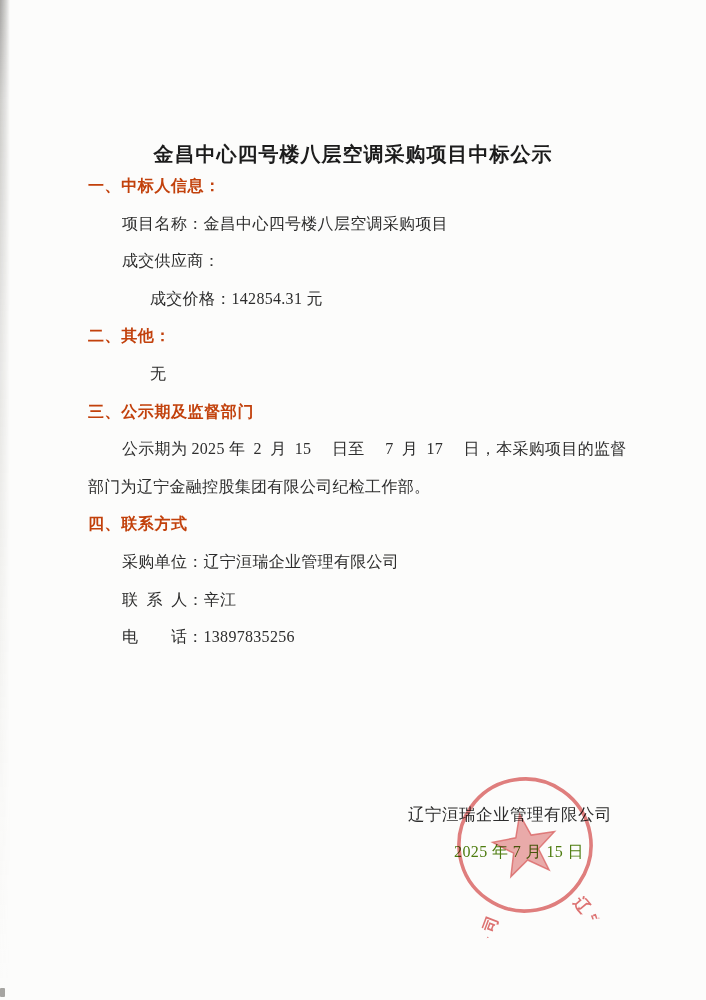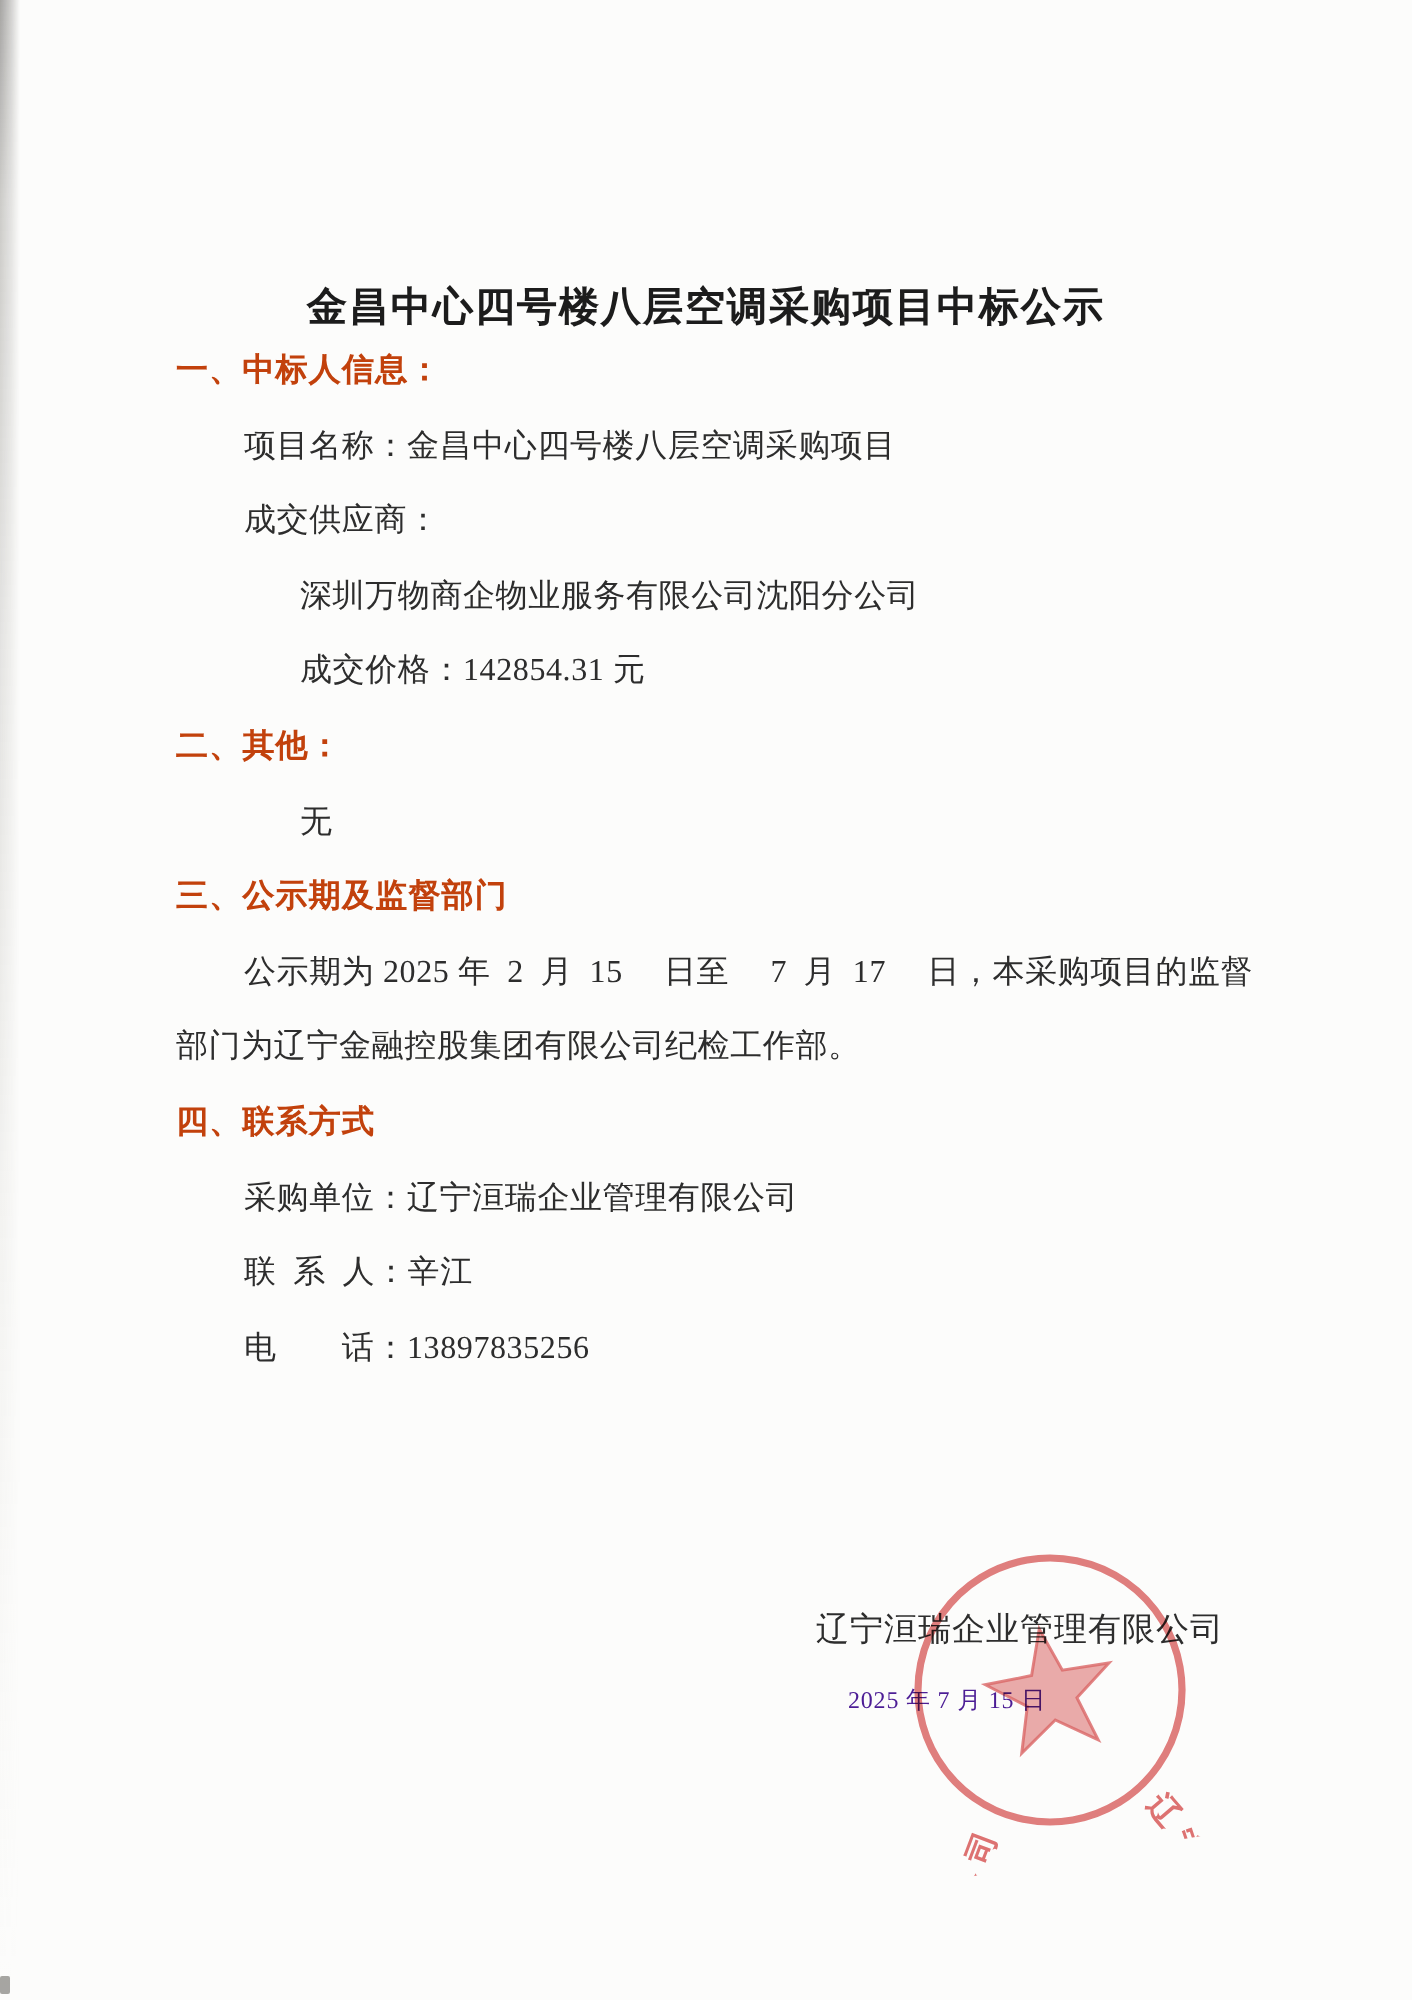--- a/index.html
+++ b/index.html
@@ -41,22 +41,22 @@
     font-weight: 700; color: #c2410c; letter-spacing: .6px;
   }
   .indent-0 { padding-left: 0; }
   .indent-1 { padding-left: 34px; }
   .indent-2 { padding-left: 62px; }
   .sig-company {
     position: absolute; left: 408px; top: 804px;
     font-size: 16.5px; letter-spacing: .5px; color: #2d2d2d; white-space: pre;
   }
   .sig-date {
-    position: absolute; left: 424px; top: 842px;
-    font-size: 12px; letter-spacing: .4px; color: #4c1d95; white-space: pre;
+    position: absolute; left: 454px; top: 842px;
+    font-size: 16px; letter-spacing: .4px; color: #4d7c0f; white-space: pre;
   }
   .seal {
     position: absolute; left: 440px; top: 760px;
     width: 170px; height: 170px;
     transform: rotate(-10deg);
     mix-blend-mode: multiply;
     opacity: .88;
   }
   .seal-ring { fill: none; stroke: #d85252; stroke-width: 3.6; opacity: .85; }
   .seal-star { fill: #db6060; fill-opacity: .6; stroke: #d85252; stroke-width: 1.5; stroke-opacity: .8; }
@@ -77,21 +77,20 @@
 
   <div class="scan-edge"></div>
   <div class="corner-mark"></div>
 
   <div class="title">金昌中心四号楼八层空调采购项目中标公示</div>
 
   <div class="doc-body">
       <p class="line heading indent-0">一、中标人信息：</p>
       <p class="line indent-1">项目名称：金昌中心四号楼八层空调采购项目</p>
       <p class="line indent-1">成交供应商：</p>
-      <p class="line indent-2">深圳万物商企物业服务有限公司沈阳分公司</p>
       <p class="line indent-2">成交价格：142854.31 元</p>
       <p class="line heading indent-0">二、其他：</p>
       <p class="line indent-2">无</p>
       <p class="line heading indent-0">三、公示期及监督部门</p>
       <p class="line indent-1">公示期为 2025 年 2 月 15  日至  7 月 17  日，本采购项目的监督</p>
       <p class="line indent-0">部门为辽宁金融控股集团有限公司纪检工作部。</p>
       <p class="line heading indent-0">四、联系方式</p>
       <p class="line indent-1">采购单位：辽宁洹瑞企业管理有限公司</p>
       <p class="line indent-1">联 系 人：辛江</p>
       <p class="line indent-1">电　　话：13897835256</p>

